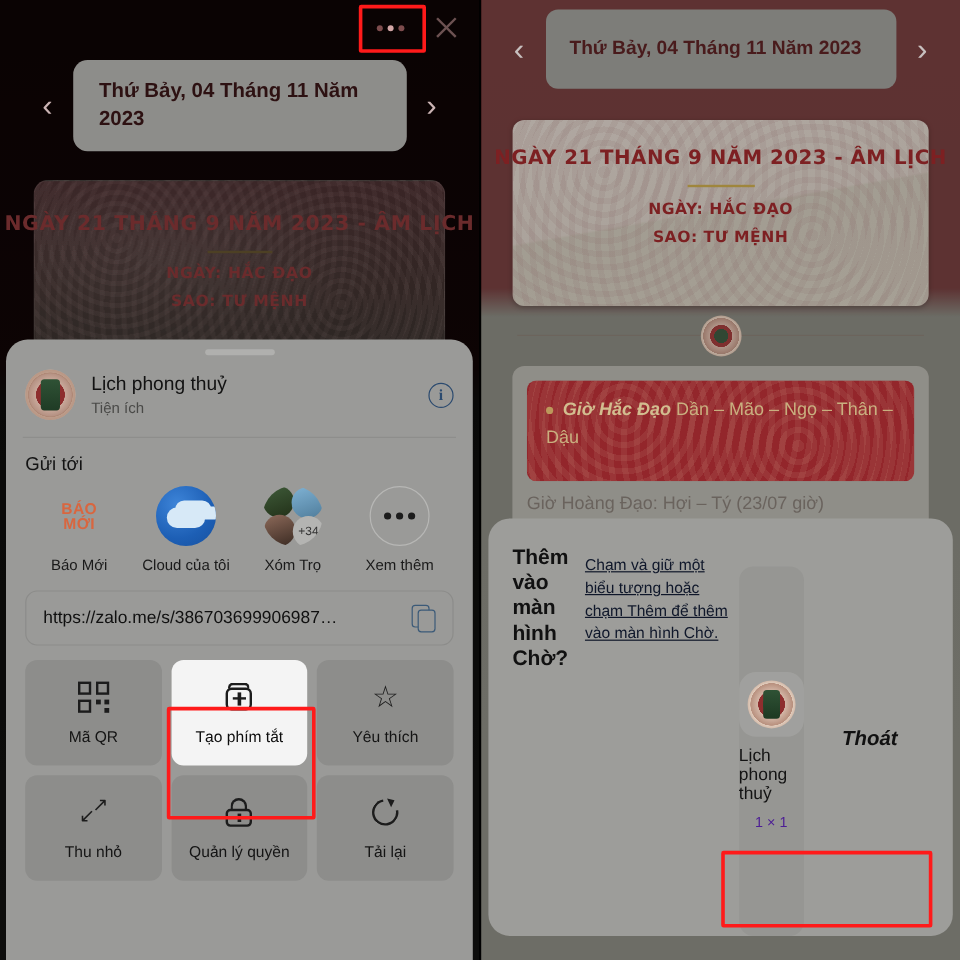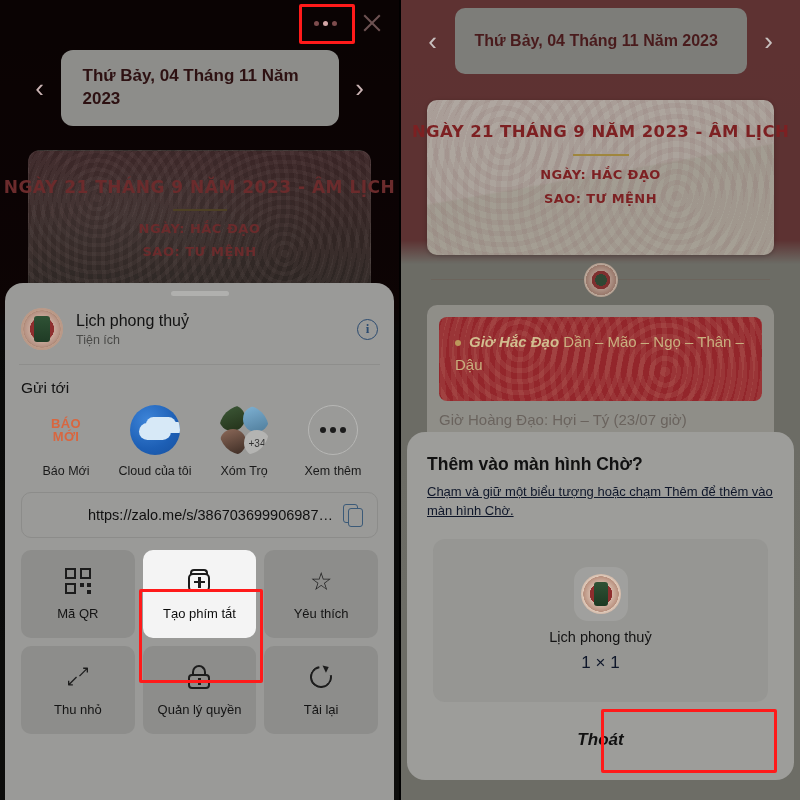--- a/index.html
+++ b/index.html
@@ -187,21 +187,21 @@
   }
   .ic-more {
     border: 1.5px solid #b7b7b5; background: transparent;
     display: flex; align-items: center; justify-content: center; gap: 4px;
   }
   .ic-more i { width: 6px; height: 6px; border-radius: 50%; background: #1c1c1c; display: block; }
 
   .url-row {
     display: flex; align-items: center; gap: 10px;
     border: 1px solid #8c8c8a; border-radius: 10px;
-    padding: 11px 14px; margin: 2px 2px 12px; text-align: right;
+    padding: 11px 14px; margin: 2px 2px 12px;
   }
   .url-text {
     flex: 1 1 auto; font-size: 14.5px; color: #101010;
     white-space: nowrap; overflow: hidden; text-overflow: ellipsis;
   }
   .copy-icon { width: 20px; height: 22px; position: relative; flex: 0 0 auto; }
   .copy-icon::before {
     content: ""; position: absolute; left: 0; top: 0;
     width: 13px; height: 17px; border: 1.8px solid #3b5a78; border-radius: 3px;
   }
@@ -373,21 +373,21 @@
     white-space: nowrap; overflow: hidden;
   }
 
   
   .r-dialog {
     position: absolute; left: 6px; right: 6px; top: 432px; bottom: 20px;
     background: #9d9d9a;
     border-radius: 18px;
     z-index: 8;
     padding: 22px 20px 0;
-    display: flex; flex-direction: column;
+    display: flex; flex-direction: row;
   }
   .dlg-title { font-size: 17.5px; font-weight: 700; color: #111; }
   .dlg-body { font-size: 13px; color: #0f172a; line-height: 1.45; margin-top: 8px; text-decoration: underline; }
   .dlg-preview {
     margin: 18px 6px 0;
     background: #969693;
     border-radius: 12px;
     flex: 1 1 auto;
     display: flex; flex-direction: column; align-items: center; justify-content: center;
     gap: 8px;
@@ -401,21 +401,21 @@
   .dlg-widget-icon .medal {
     width: 40px; height: 40px; border-radius: 50%;
     background: radial-gradient(circle at 50% 50%, #2e4a33 0%, #2e4a33 25%, #8e2e2e 26%, #8e2e2e 39%, #d3b6a6 40%, #b8907e 62%, #e0cbbb 63%, #9a7464 100%);
     position: relative;
   }
   .dlg-widget-icon .medal::after {
     content: ""; position: absolute; left: 13px; top: 8px; width: 14px; height: 24px;
     border-radius: 3px; background: linear-gradient(180deg,#2f5235,#1d3922);
   }
   .dlg-widget-name { font-size: 14.5px; color: #131313; }
-  .dlg-widget-size { font-size: 17px; color: #0f172a; }
+  .dlg-widget-size { font-size: 12px; color: #4c1d95; }
   .dlg-buttons {
     display: flex; align-items: center; justify-content: center;
     gap: 12px; padding: 14px 0 16px; position: relative; font-style: italic;
   }
   .dlg-btn {
     font-size: 17px; font-weight: 700; color: #111;
     padding: 14px 26px;
     display: flex; align-items: center; justify-content: center;
   }
   .dlg-btn.primary {

